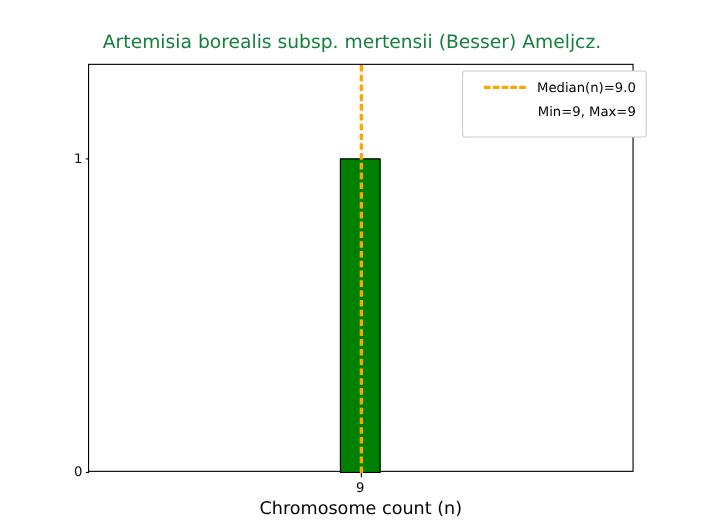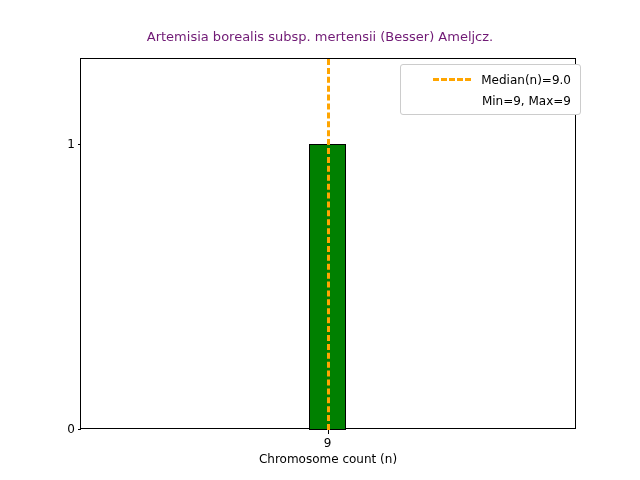--- a/index.html
+++ b/index.html
@@ -16,22 +16,22 @@
     overflow: hidden;
   }
 
   
   #chart-title {
     position: absolute;
     left: 0;
     top: 29px;
     width: 640px;
     text-align: center;
-    font-size: 13px;
-    color: #701a75;
+    font-size: 17px;
+    color: #15803d;
     white-space: nowrap;
   }
 
   
   #plot-area {
     position: absolute;
     left: 80px;
     top: 58px;
     width: 496px;
     height: 371px;
@@ -91,46 +91,46 @@
     white-space: nowrap;
   }
 
   
   #xlabel {
     position: absolute;
     left: 80px;
     top: 452px;
     width: 496px;
     text-align: center;
-    font-size: 12px;
+    font-size: 16px;
     color: #000000;
     white-space: nowrap;
   }
   #ylabel-wrap {
     position: absolute;
     left: 0px;
     top: 58px;
     width: 62px;
     height: 371px;
     display: flex;
     align-items: center;
     justify-content: flex-end;
   }
 
   
   #legend {
     position: absolute;
-    left: 400px;
+    left: 420px;
     top: 64px;
-    width: 181px;
+    width: 168px;
     box-sizing: border-box;
     border: 0.8px solid #cccccc;
     border-radius: 3px;
     background: #ffffff;
-    padding: 5px 9px 6px 9px;
+    padding: 5px 9px 16px 9px;
     font-size: 12px;
     color: #000000;
   }
   .legend-row {
     display: flex;
     align-items: center;
     justify-content: flex-end;
     height: 19px;
   }
   .legend-swatch {

